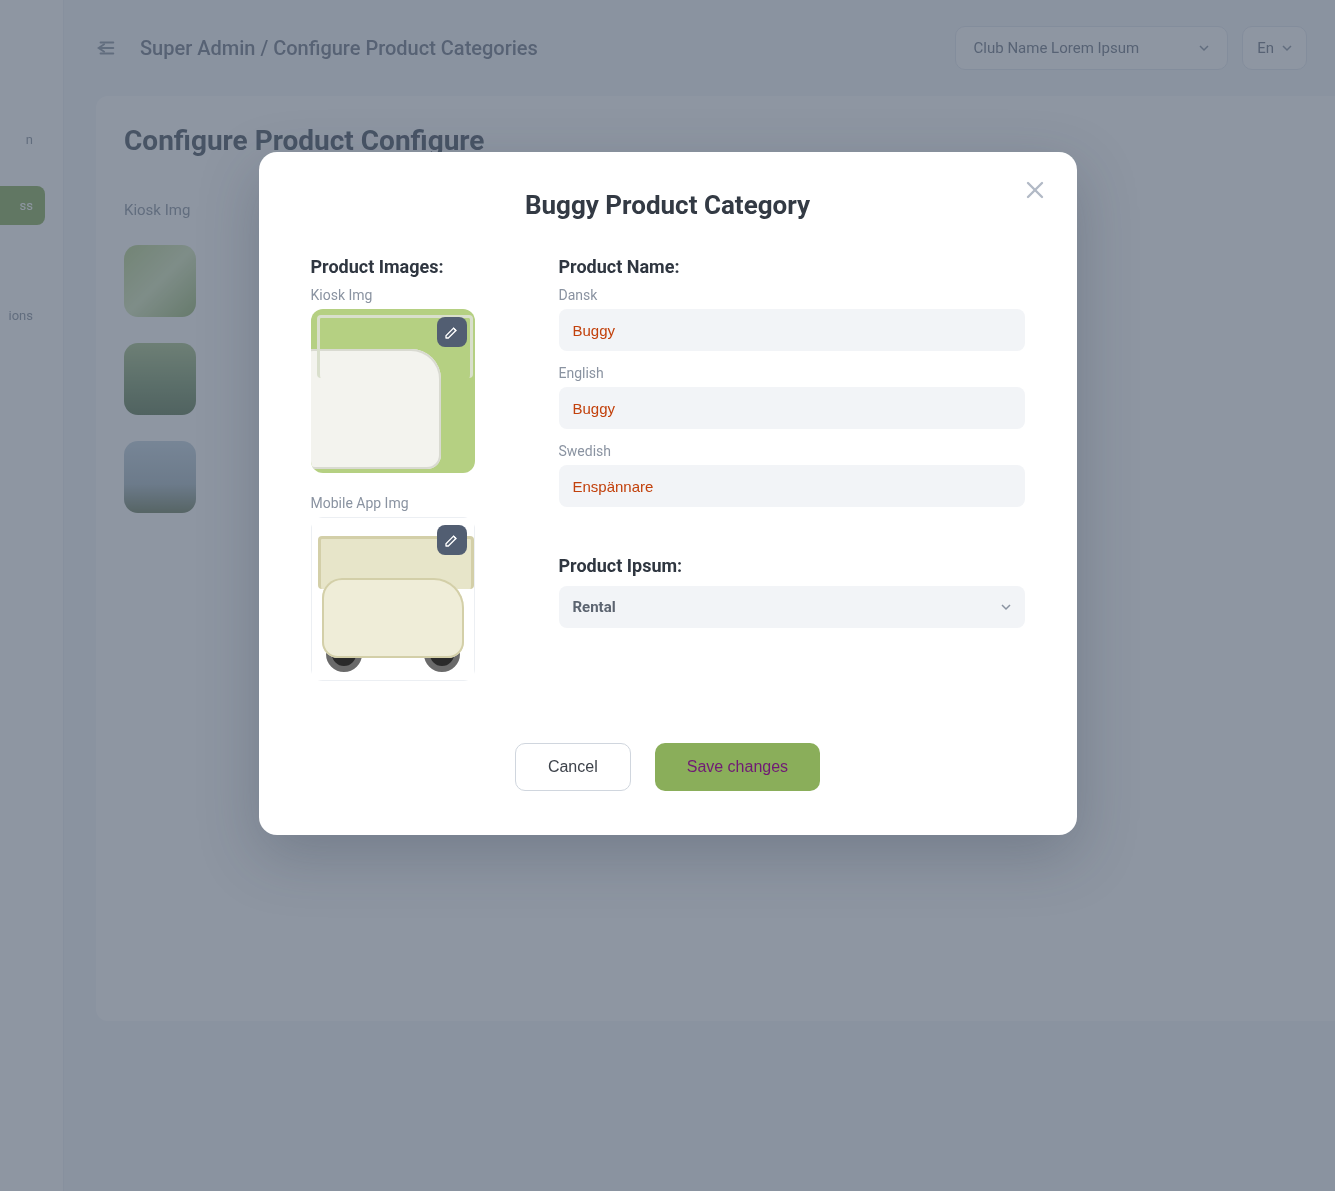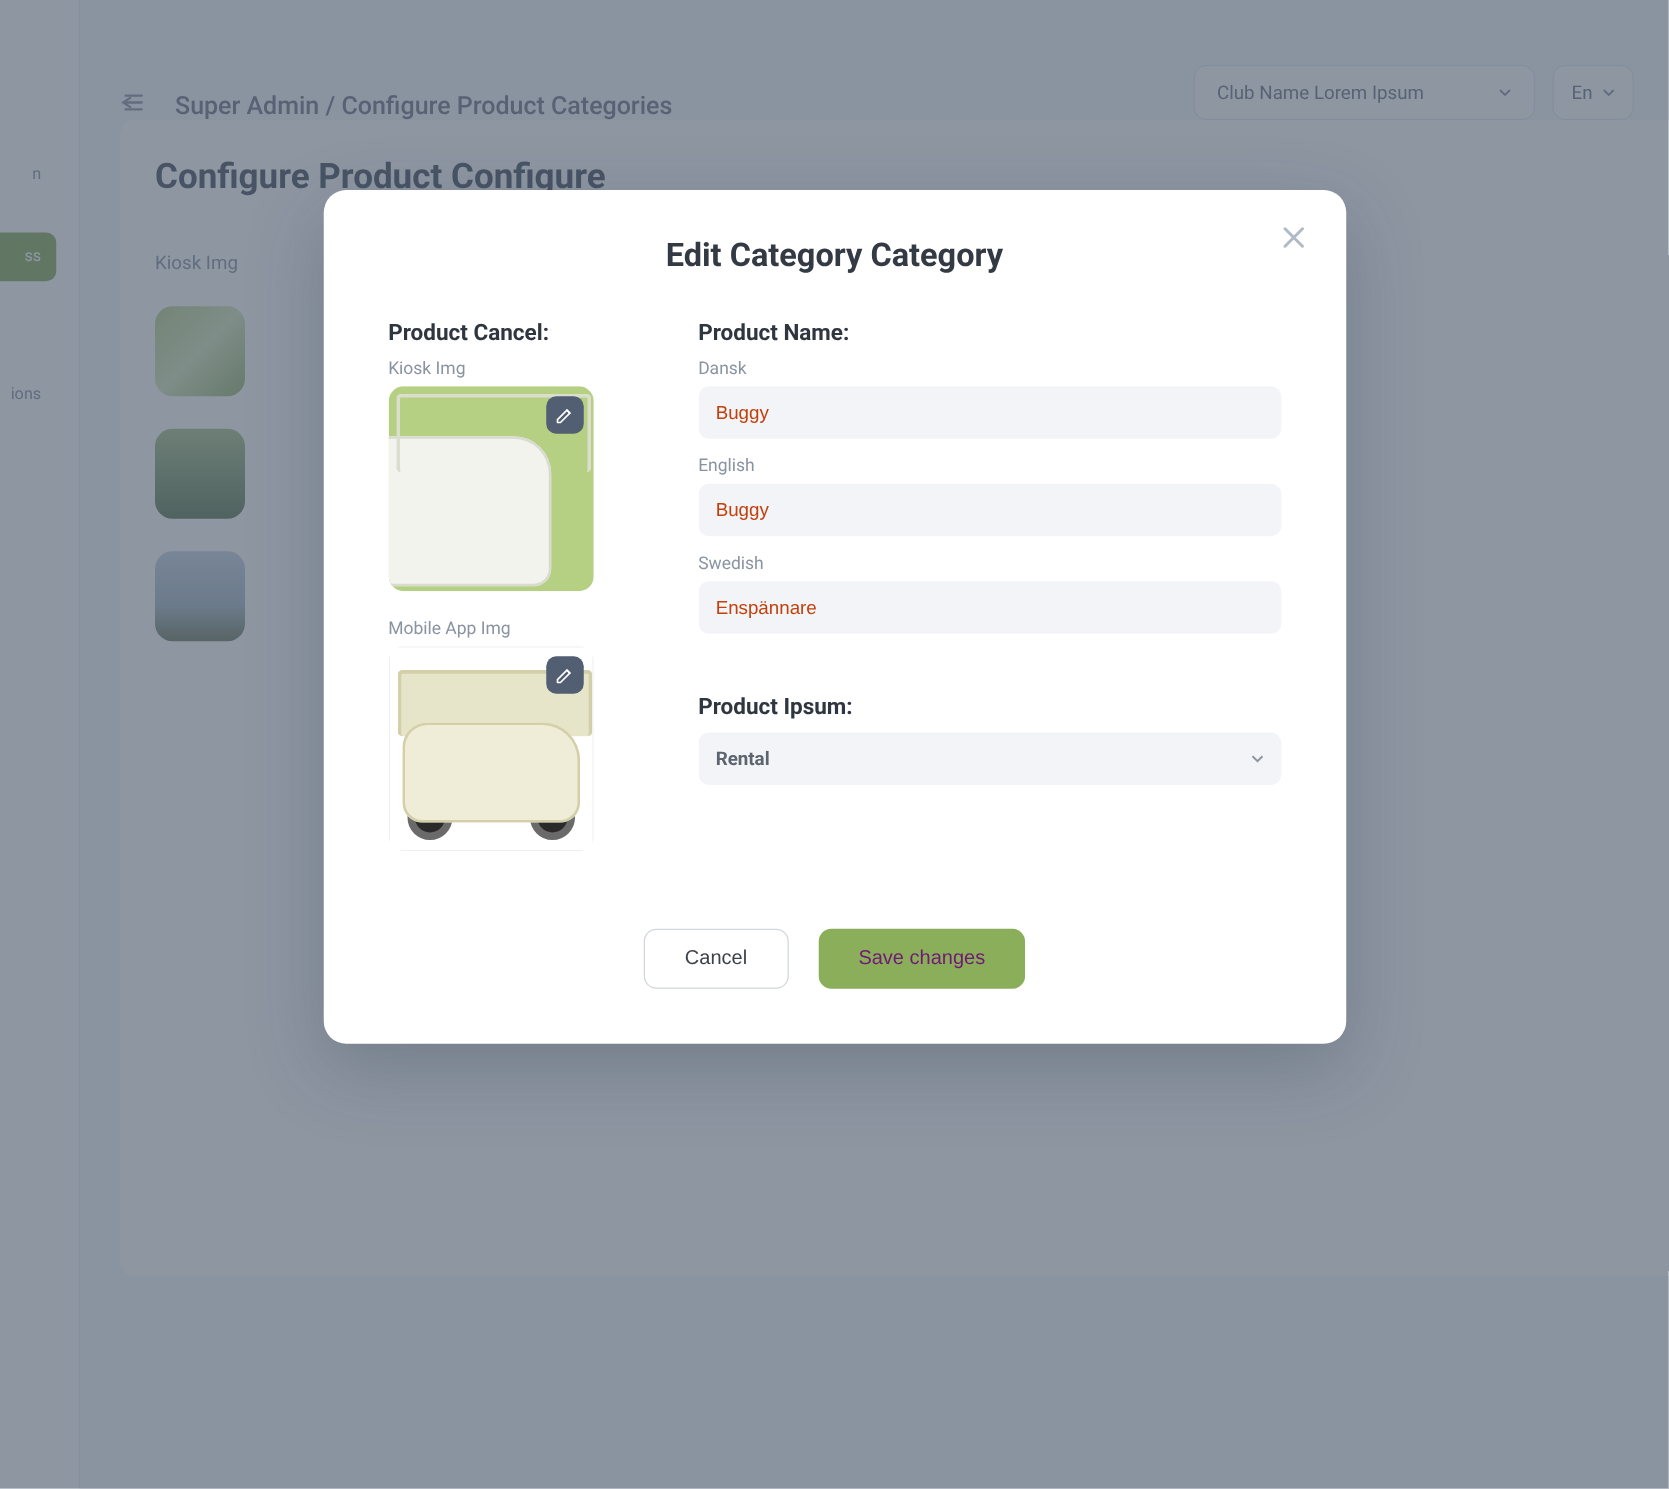--- a/index.html
+++ b/index.html
@@ -27,21 +27,21 @@
     position: absolute; left: -70px; width: 115px; padding: 12px 12px;
     font-size: 13px; color: #8a93a1; text-align: right;
     border-radius: 8px;
   }
   .sidebar .active {
     background: #8aae5a; color: #fff;
   }
 
   .topbar {
     position: absolute; left: 64px; right: 0; top: 0; height: 96px;
-    display: flex; align-items: flex-end; gap: 20px;
+    display: flex; align-items: center; gap: 20px;
     padding: 0 28px;
   }
   .collapse-btn {
     width: 28px; height: 28px; display: flex; align-items: center; justify-content: center;
     color: #8a93a1; cursor: pointer;
   }
   .breadcrumb {
     font-size: 20px; color: #6e7787; font-weight: 500;
   }
   .topbar-right { margin-left: auto; display: flex; gap: 14px; align-items: center; }
@@ -213,26 +213,26 @@
 <div class="overlay">
   <div class="modal">
 
     <div class="modal-close">
       <svg viewBox="0 0 24 24" width="24" height="24" fill="none" stroke="currentColor" stroke-width="2.4" stroke-linecap="round">
         <line x1="5" y1="5" x2="19" y2="19"></line>
           <line x1="19" y1="5" x2="5" y2="19"></line>
       </svg>
     </div>
 
-    <div class="modal-title">Edit Category Category</div>
+    <div class="modal-title">Buggy Product Category</div>
 
     <div class="modal-body">
 
       <div class="col-images">
-        <div class="section-label">Product Cancel:</div>
+        <div class="section-label">Product Images:</div>
 
         <div class="sub-label">Kiosk Img</div>
         <div class="img-card">
           <div class="golf-img-1"></div>
           <div class="edit-btn">
             <svg viewBox="0 0 24 24" width="16" height="16" fill="none" stroke="currentColor" stroke-width="2" stroke-linecap="round" stroke-linejoin="round">
               <path d="M3 17.5V21h3.5L17.8 9.7l-3.5-3.5L3 17.5z"></path>
                 <path d="M14.3 6.2l3.5 3.5"></path>
             </svg>
           </div>

